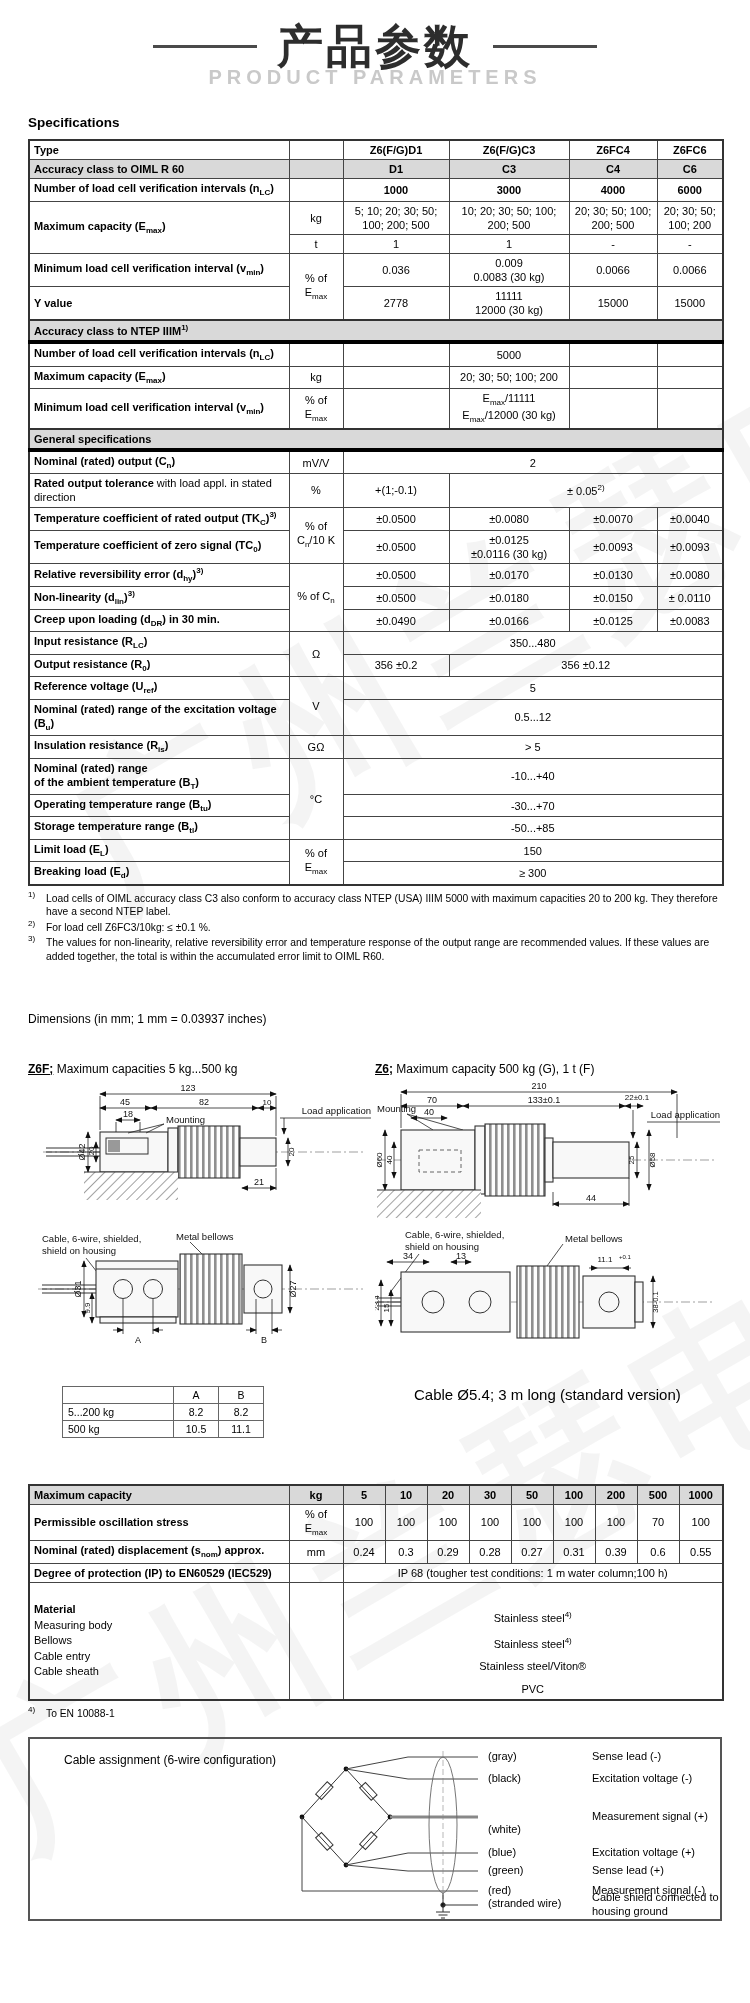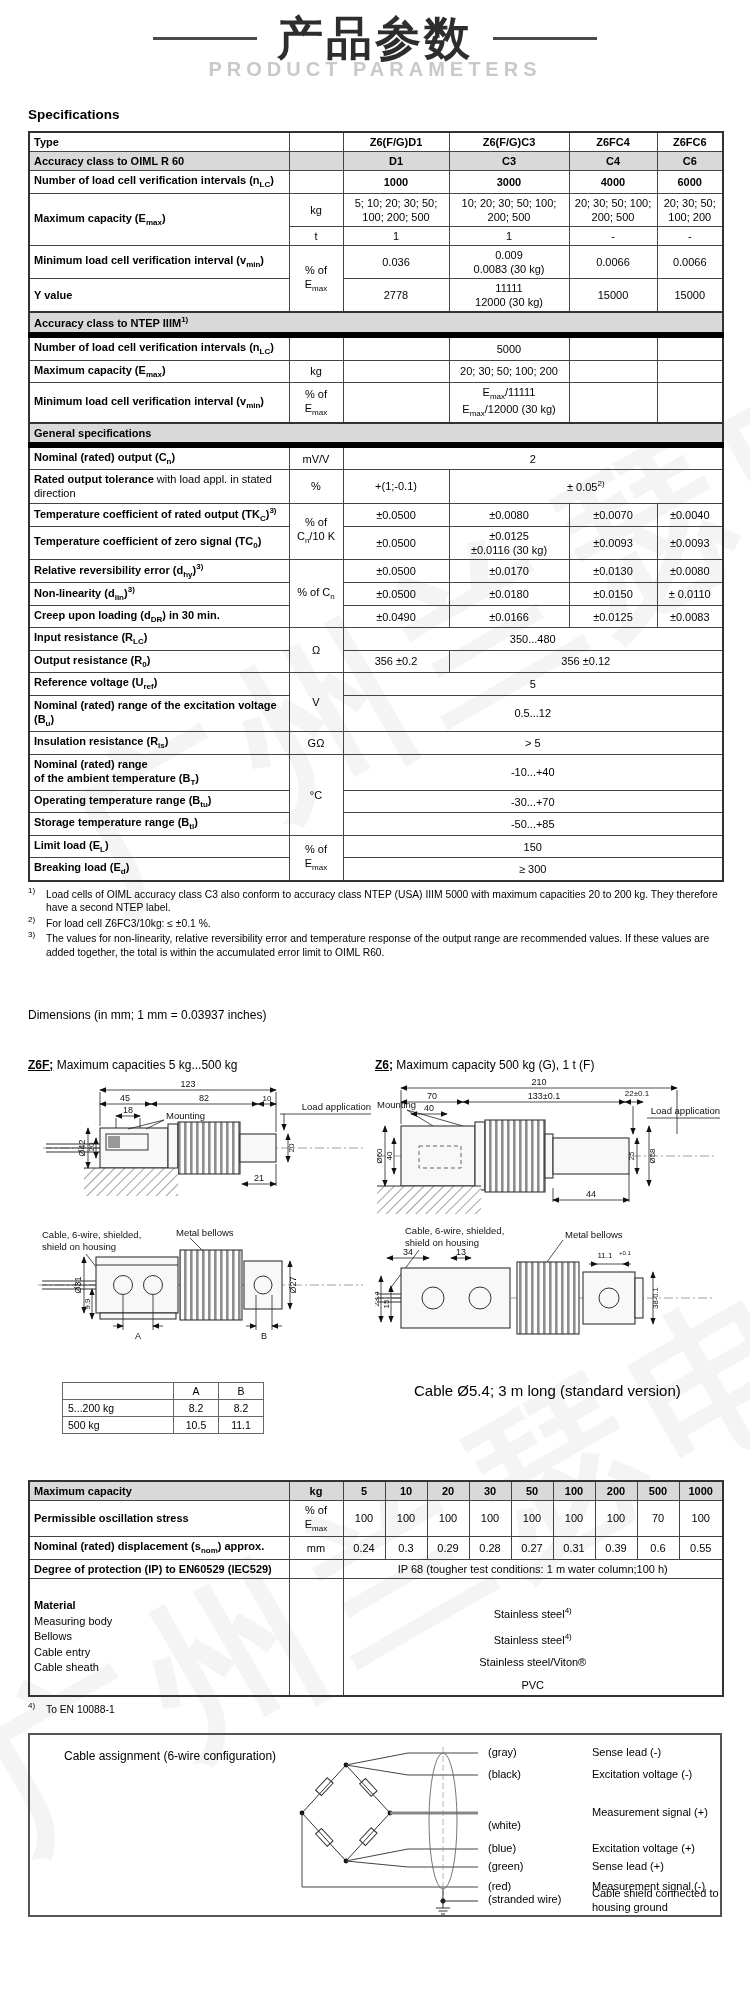--- a/index.html
+++ b/index.html
@@ -5,33 +5,33 @@
   html,body{margin:0;padding:0;}
   body{width:750px;height:2003px;background:#fff;color:#000;position:relative;overflow:hidden;
        font-family:"Liberation Sans", sans-serif;}
   .watermark{position:absolute;font-weight:bold;font-size:170px;letter-spacing:18px;
        color:rgba(0,0,0,0.045);white-space:nowrap;transform:rotate(-30deg);transform-origin:left top;
        z-index:0;pointer-events:none;}
   #wm1{top:760px;left:30px;}
   #wm2{top:1700px;left:-60px;}
   .content{position:relative;z-index:1;padding:0 28px;}
   
-  .hdr{display:flex;align-items:center;justify-content:center;gap:20px;padding-top:14px;}
+  .hdr{display:flex;align-items:center;justify-content:center;gap:20px;padding-top:22px;}
   .hdr .line{width:104px;height:3px;background:#4a4a4a;}
   .hdr .cn{font-size:46px;font-weight:bold;color:#2d2d2d;letter-spacing:3px;line-height:1.05;}
   .sub{text-align:center;color:#c9c9c9;font-size:20px;letter-spacing:5px;margin-top:-4px;font-weight:bold;}
   .specs-h{font-size:13.5px;font-weight:bold;margin:26px 0 9px 0;}
   
   table.spec{border-collapse:collapse;width:694px;font-size:11px;border:2px solid #333;table-layout:fixed;}
   .spec td{border:1px solid #444;padding:2px 4px;vertical-align:middle;line-height:1.28;}
   .spec td.lbl{text-align:left;font-weight:bold;}
   .spec td.nb{font-weight:normal;}
   .spec td.c{text-align:center;}
   .spec td.b{font-weight:bold;}
-  .spec tr.sec td{background:#d9d9d9;font-weight:bold;border-top:2px solid #333;border-bottom:6px solid #000000;}
+  .spec tr.sec td{background:#d9d9d9;font-weight:bold;border-top:2px solid #333;border-bottom:4px solid #000000;}
   .spec tr.grayrow td{background:#d9d9d9;}
   .spec sub{font-size:8px;}
   .spec sup{font-size:8px;}
   
   .fns{margin-top:6px;font-size:10.3px;line-height:1.32;}
   .fn{display:flex;margin-bottom:2px;}
   .fnm{font-size:8px;vertical-align:super;margin-right:4px;position:relative;top:-2px;flex:0 0 14px;}
   .dims-note{margin-top:48px;font-size:12px;}
   
   .diagrams{display:flex;margin-top:36px;}

